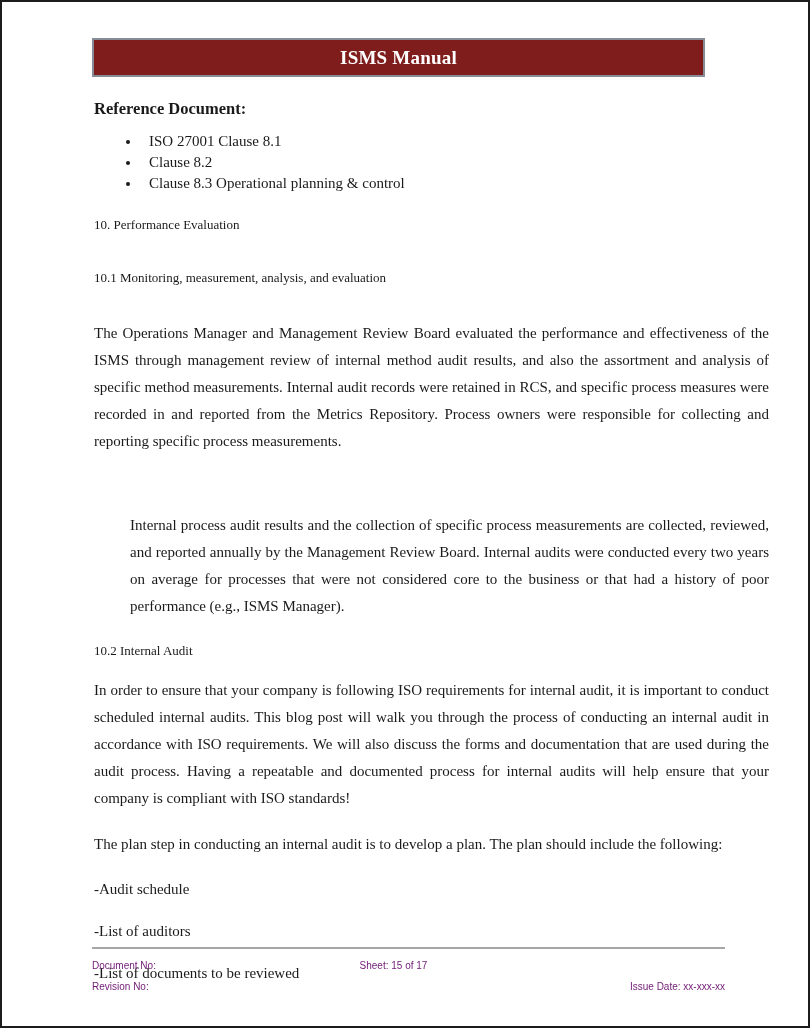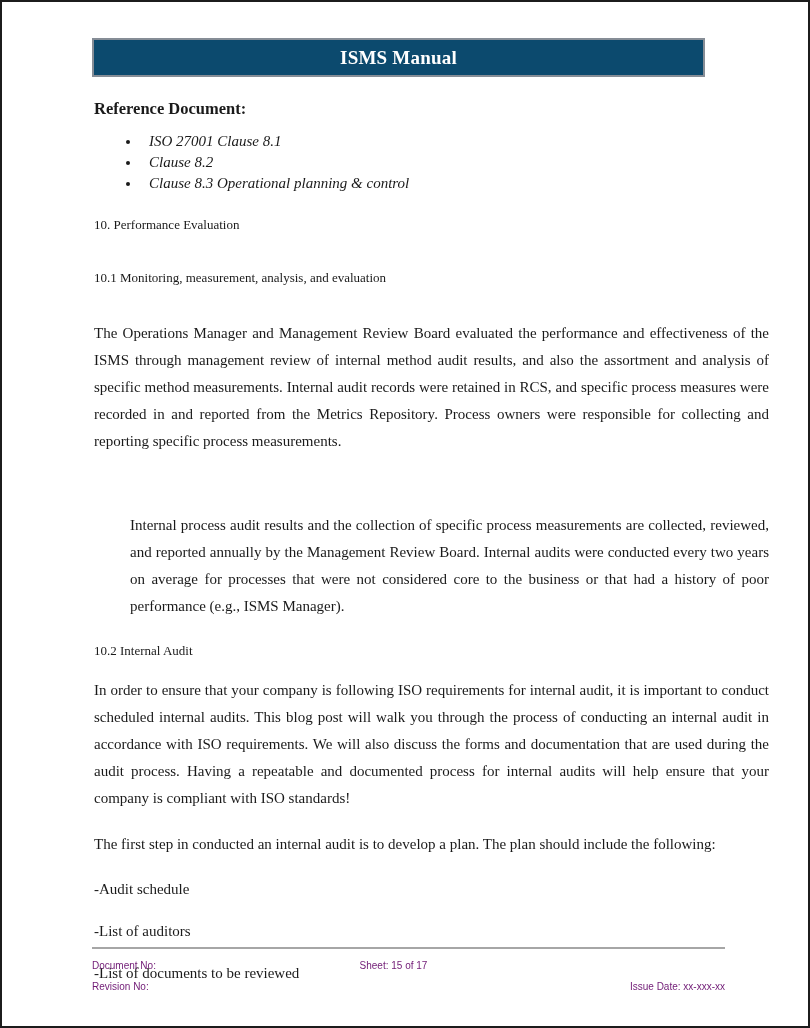--- a/index.html
+++ b/index.html
@@ -16,21 +16,21 @@
     height: 1028px;
     border: 2px solid #1c1c1c;
     background: #ffffff;
     overflow: hidden;
     position: relative;
   }
   .title-bar {
     margin: 36px 0 0 90px;
     width: 613px;
     height: 39px;
-    background: #0c4a6e;
+    background: #7f1d1d;
     border: 2px solid #868d96;
     display: flex;
     align-items: center;
     justify-content: center;
   }
   .title-bar h1 {
     color: #ffffff;
     font-size: 19px;
     font-weight: bold;
     font-family: "Liberation Serif", serif;
@@ -40,21 +40,20 @@
     padding: 0 39px 0 92px;
   }
   .ref-heading {
     margin-top: 22px;
     font-size: 16.5px;
     font-weight: bold;
   }
   ul.ref-list {
     margin: 12px 0 0 47px;
     list-style: disc;
-    font-style: italic;
   }
   ul.ref-list li {
     font-size: 15px;
     line-height: 21px;
     padding-left: 8px;
   }
   .h-section {
     font-size: 13px;
     font-weight: normal;
   }
@@ -119,21 +118,21 @@
     <div class="h-section h-101">10.1 Monitoring, measurement, analysis, and evaluation</div>
 
     <p class="body-par par-1">The Operations Manager and Management Review Board evaluated the performance and effectiveness of the ISMS through management review of internal method audit results, and also the assortment and analysis of specific method measurements. Internal audit records were retained in RCS, and specific process measures were recorded in and reported from the Metrics Repository. Process owners were responsible for collecting and reporting specific process measurements.</p>
 
     <p class="body-par par-2">Internal process audit results and the collection of specific process measurements are collected, reviewed, and reported annually by the Management Review Board. Internal audits were conducted every two years on average for processes that were not considered core to the business or that had a history of poor performance (e.g., ISMS Manager).</p>
 
     <div class="h-section h-102">10.2 Internal Audit</div>
 
     <p class="body-par par-3">In order to ensure that your company is following ISO requirements for internal audit, it is important to conduct scheduled internal audits. This blog post will walk you through the process of conducting an internal audit in accordance with ISO requirements. We will also discuss the forms and documentation that are used during the audit process. Having a repeatable and documented process for internal audits will help ensure that your company is compliant with ISO standards!</p>
 
-    <p class="body-par par-4">The first step in conducted an internal audit is to develop a plan. The plan should include the following:</p>
+    <p class="body-par par-4">The plan step in conducting an internal audit is to develop a plan. The plan should include the following:</p>
 
     <div class="plan-item">-Audit schedule</div>
     <div class="plan-item">-List of auditors</div>
     <div class="plan-item">-List of documents to be reviewed</div>
 
   </div>
 
   <div class="footer">
     <div class="footer-row">
       <span class="f-left">Document No:</span>

